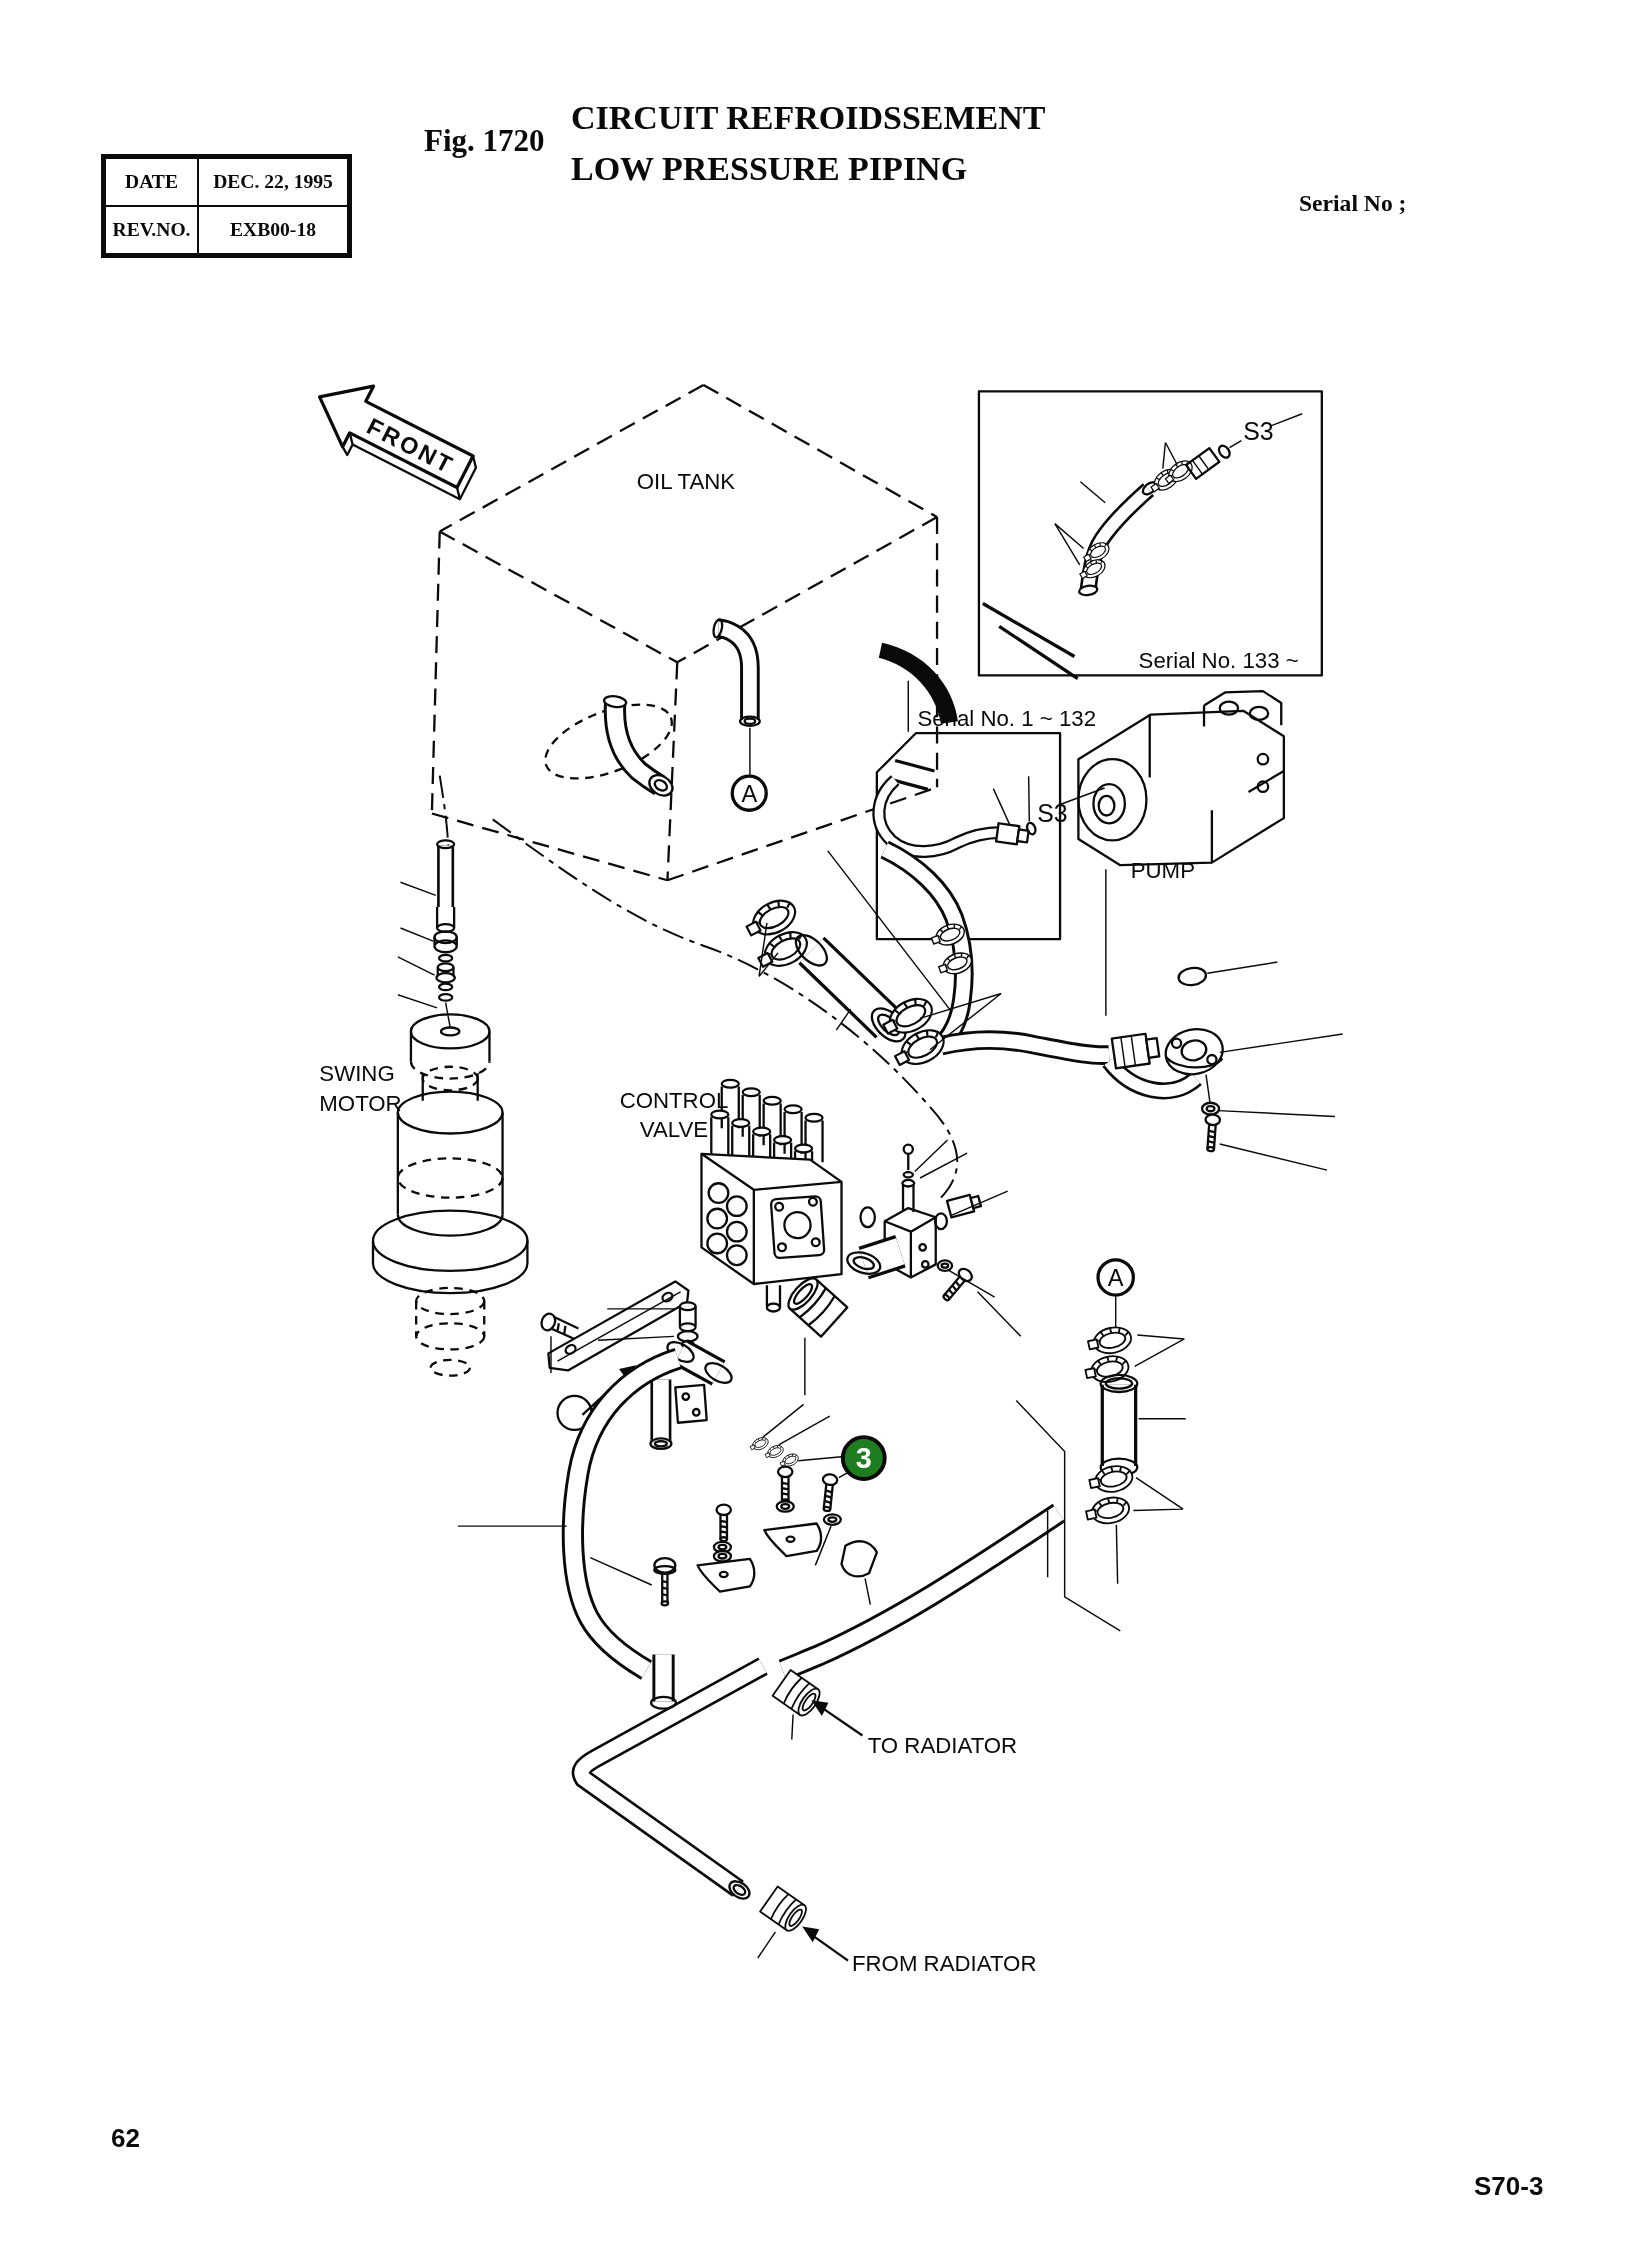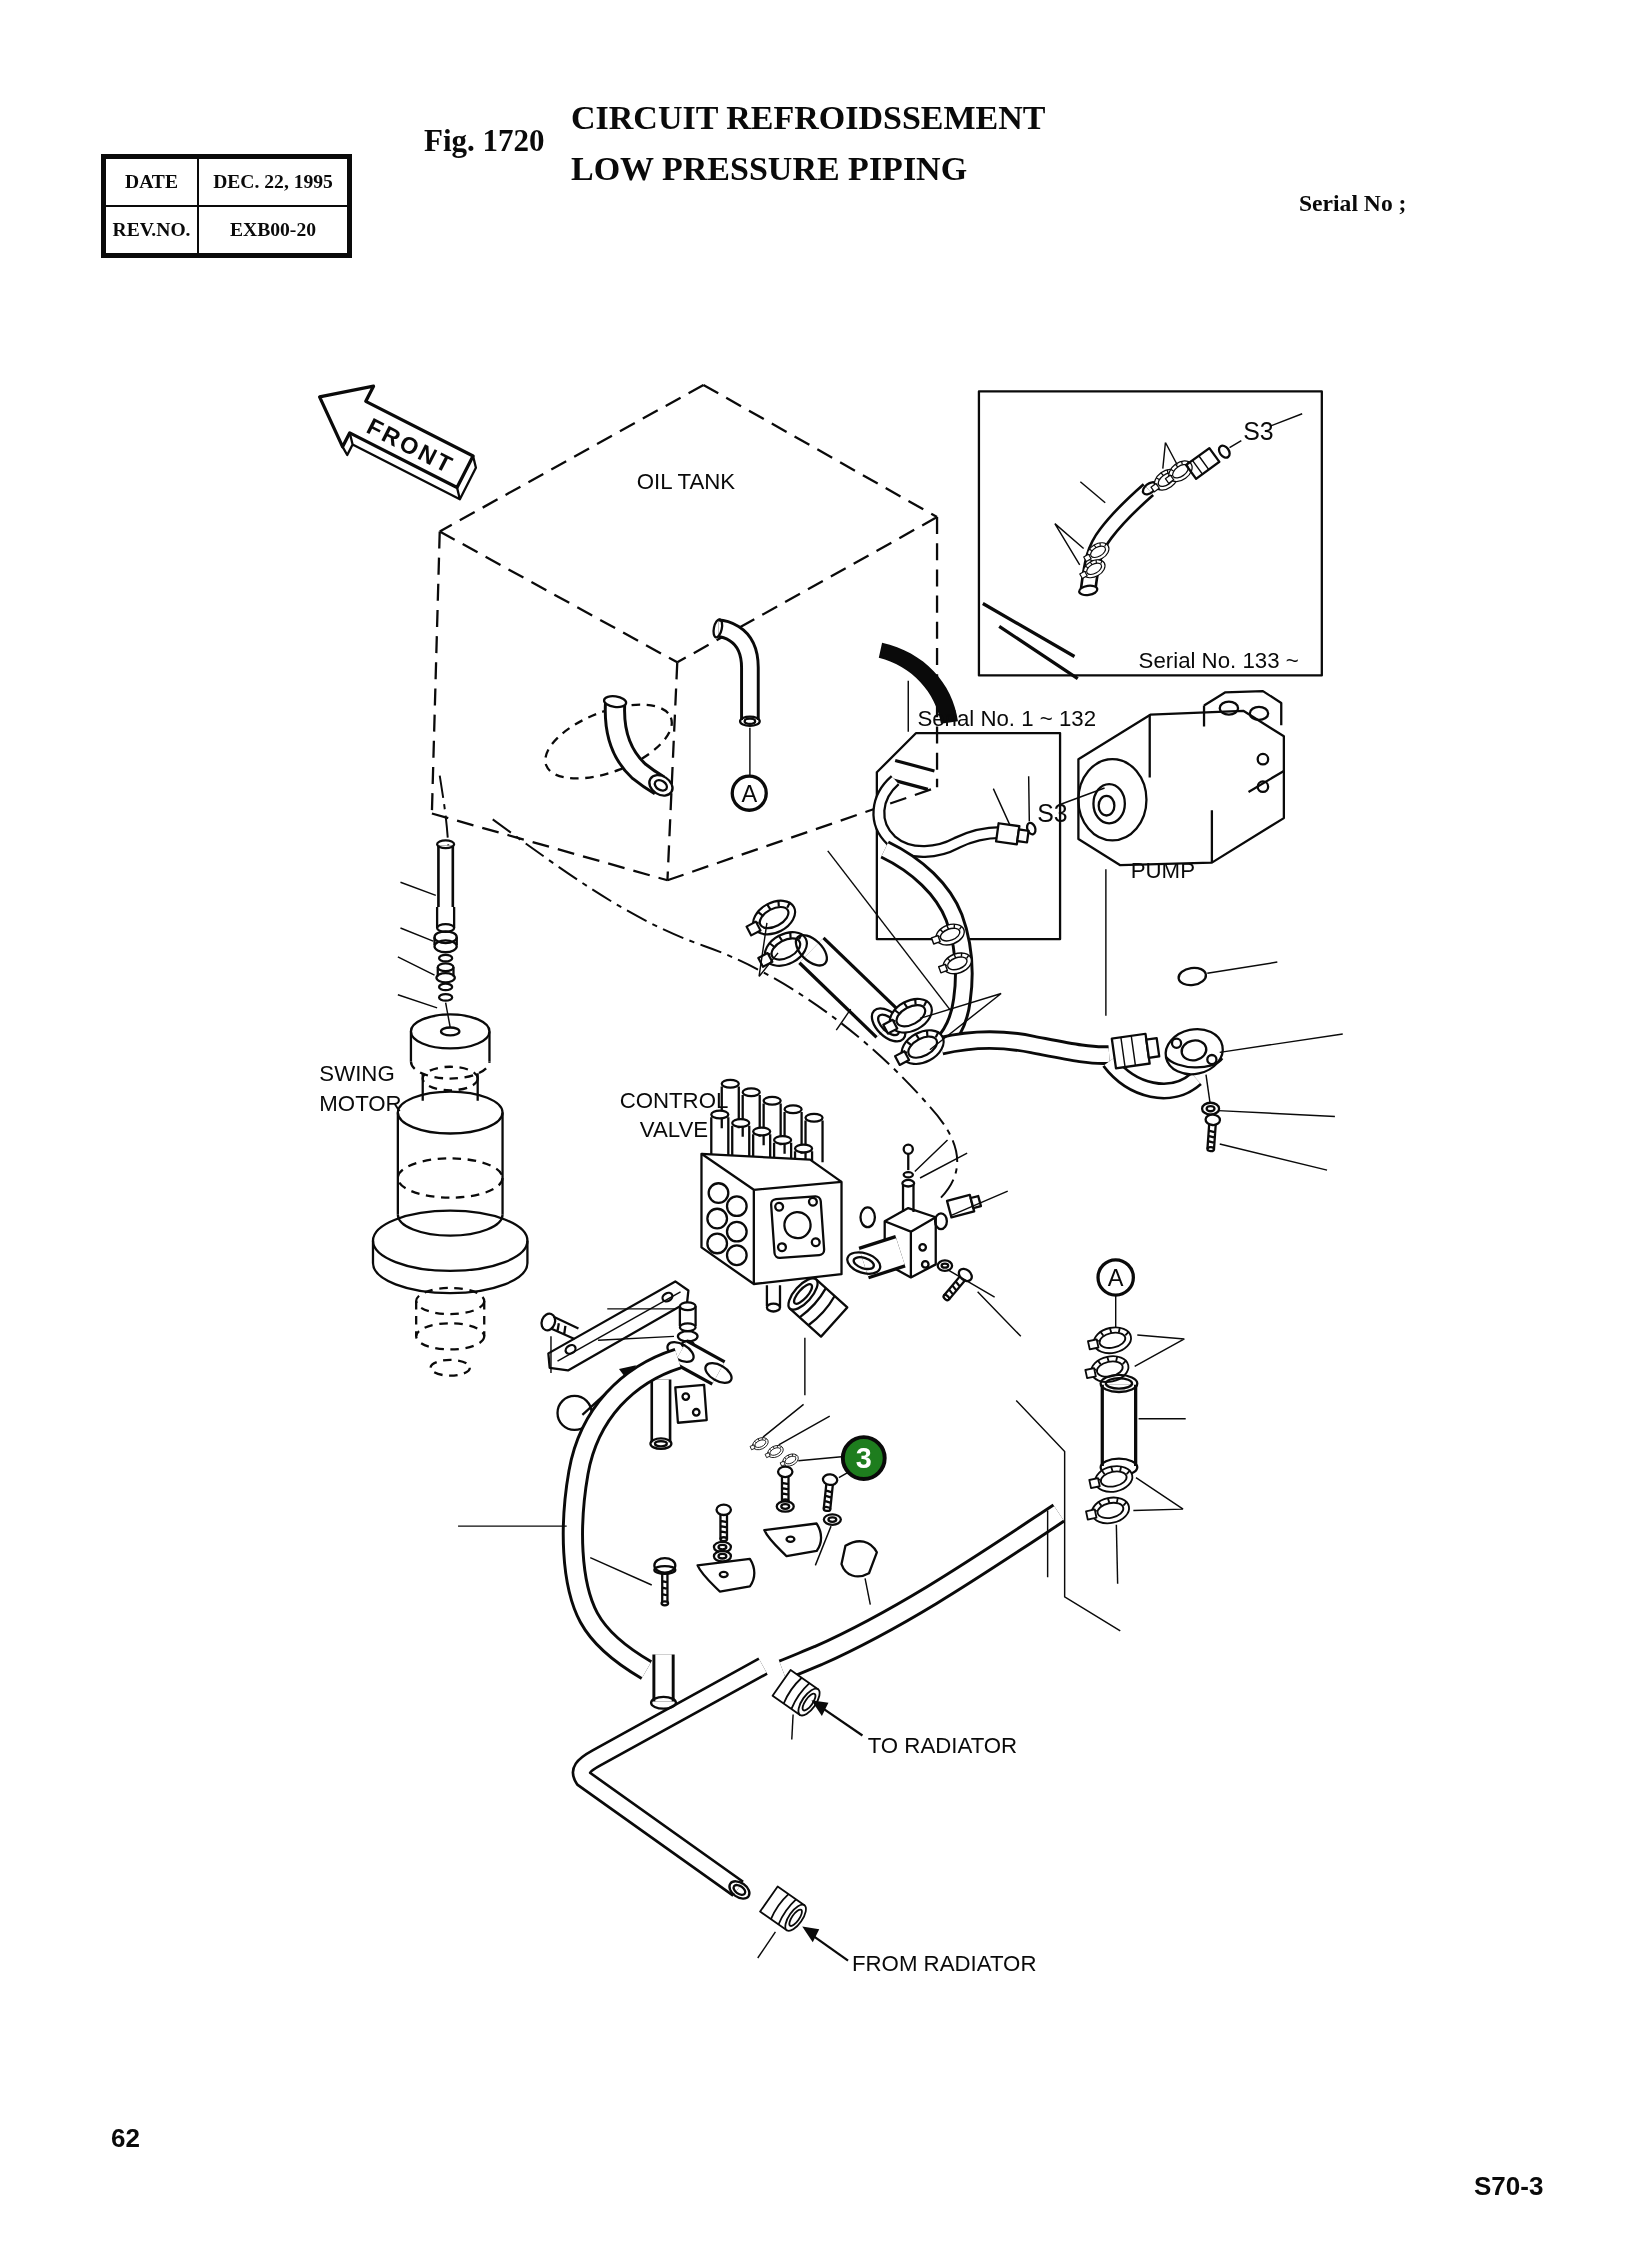--- a/index.html
+++ b/index.html
@@ -35,21 +35,21 @@
 </style>
 </head>
 <body>
 
 <div class="page">
 
   <div class="hdr-table">
     <div class="hdr-cell">DATE</div>
     <div class="hdr-cell">DEC. 22, 1995</div>
     <div class="hdr-cell">REV.NO.</div>
-    <div class="hdr-cell">EXB00-20</div>
+    <div class="hdr-cell">EXB00-18</div>
   </div>
 
   <div class="fig-label">Fig. 1720</div>
   <div class="title">
     <div>CIRCUIT REFROIDSSEMENT</div>
     <div>LOW PRESSURE PIPING</div>
   </div>
   <div class="serial-note">Serial No ;</div>
 
   <div class="footer-num pg-left">62</div>

